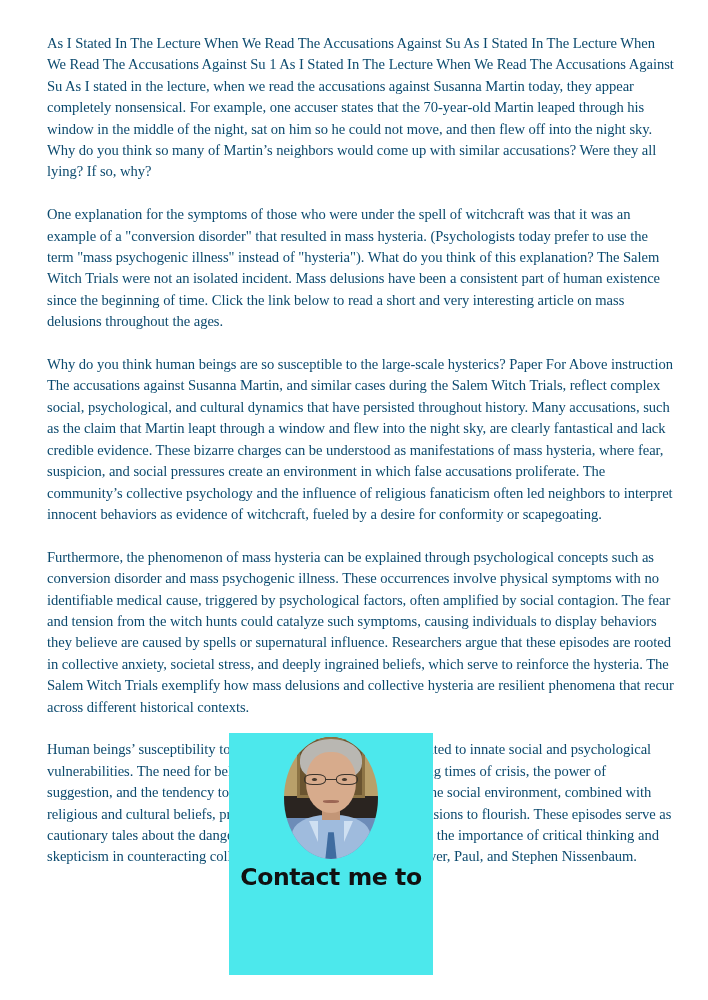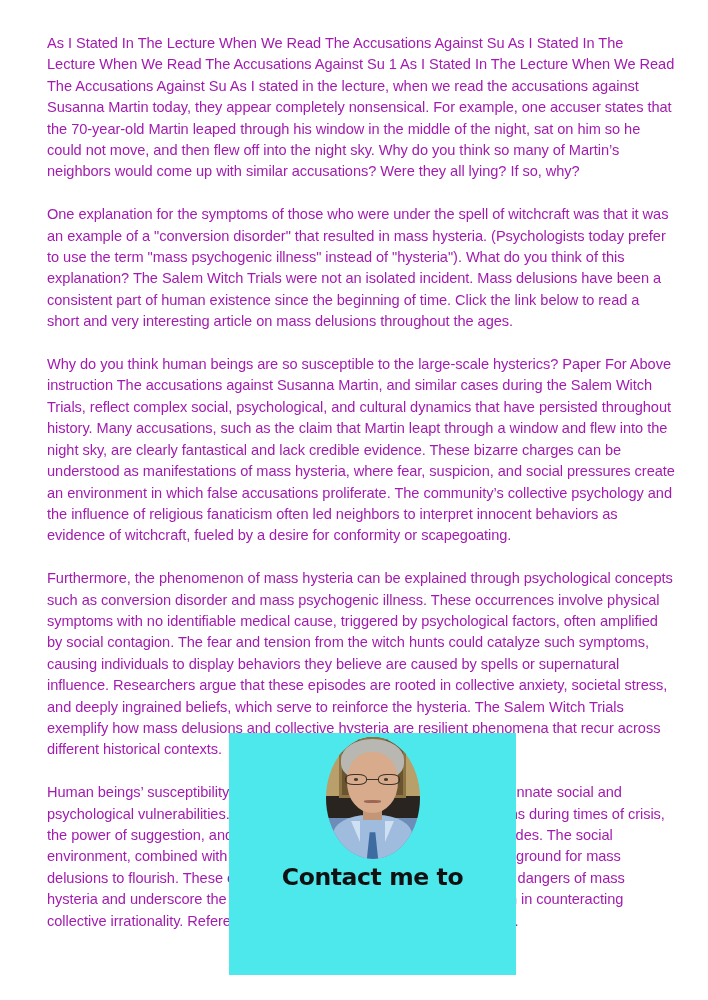--- a/index.html
+++ b/index.html
@@ -24,37 +24,37 @@
   }
 
   #doc-body {
     position: absolute;
     left: 47px;
     top: 33px;
     width: 628px;
   }
 
   .para {
-    font-family: Liberation Sans, sans-serif;
+    font-family: Liberation Serif, serif;
     font-size: 14.6px;
     line-height: 21.4px;
-    color: #a21caf;
+    color: #0c4a6e;
     margin: 0 0 21.4px 0;
     text-align: left;
     white-space: normal;
     letter-spacing: -0.05px;
   }
   .para:last-child { margin-bottom: 0; }
 
   
   #contact-card {
     position: absolute;
     left: 229px;
     top: 733px;
-    width: 287px;
+    width: 204px;
     height: 242px;
     background: #4ce8ec;
     box-sizing: border-box;
     display: flex;
     flex-direction: column;
     align-items: center;
     overflow: hidden;
   }
 
   #avatar {

